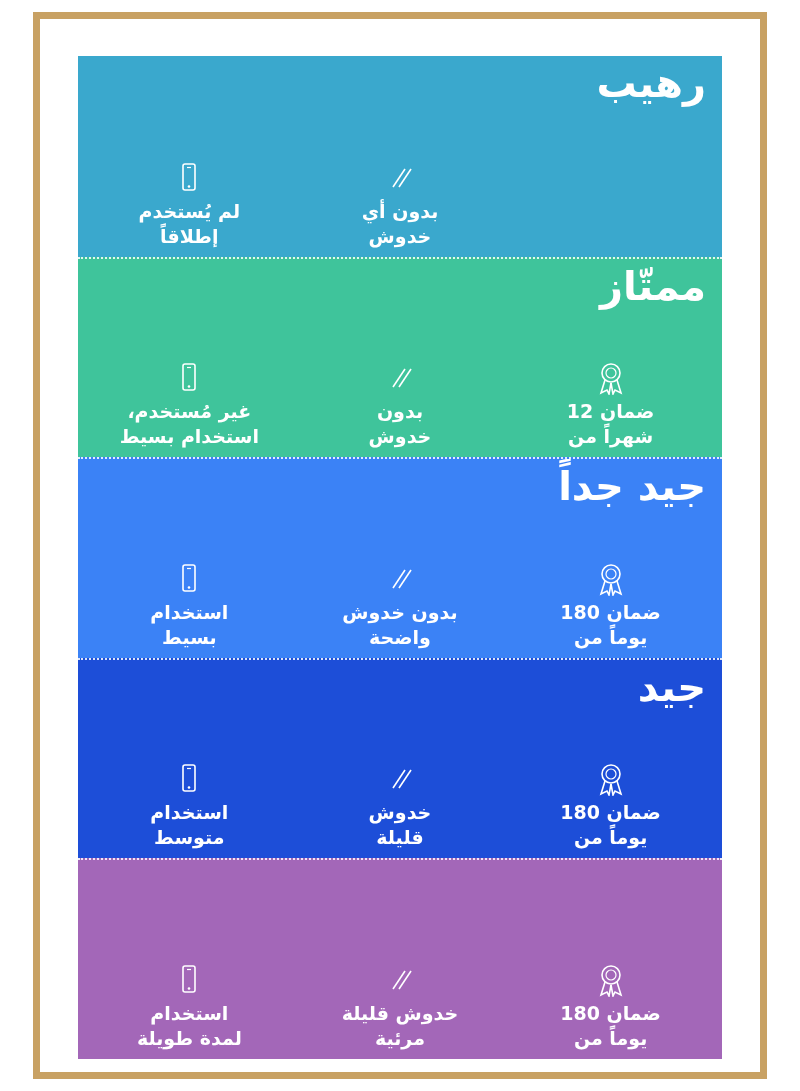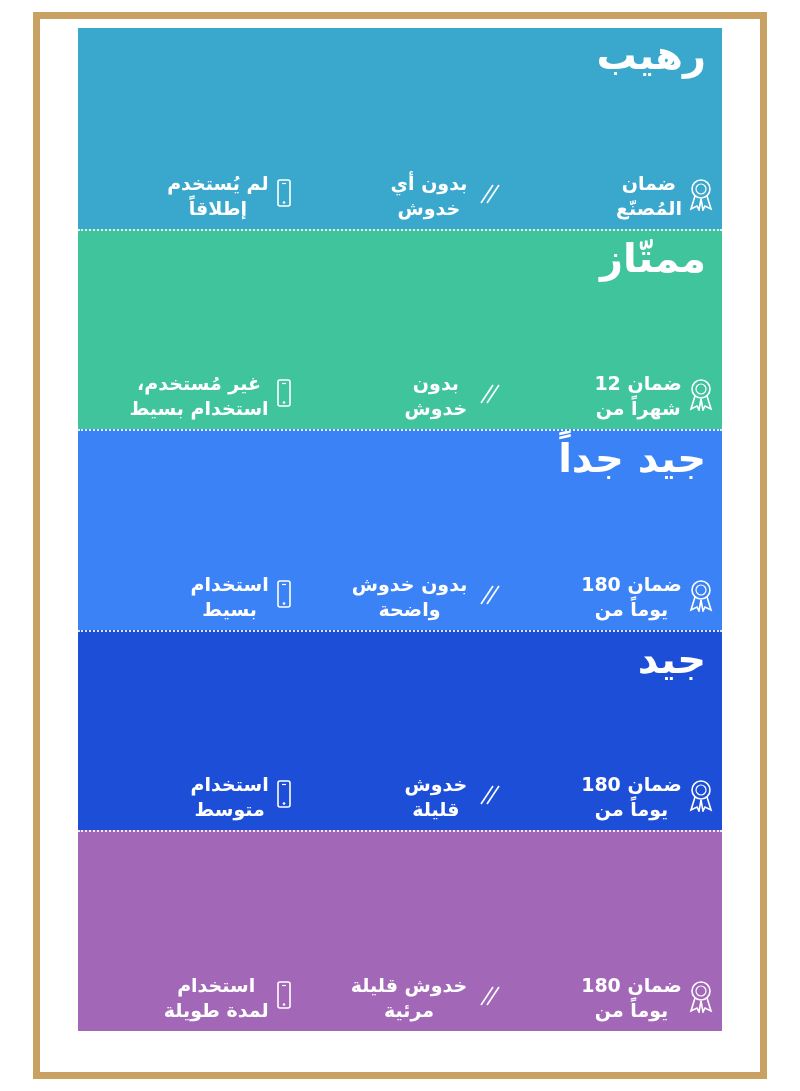--- a/index.html
+++ b/index.html
@@ -28,21 +28,21 @@
     top: 12px;
     width: 734px;
     height: 1067px;
     border: 7px solid #c8a163;
     background: #ffffff;
     box-sizing: border-box;
   }
   .poster {
     position: absolute;
     left: 78px;
-    top: 28px;
+    top: 56px;
     width: 644px;
     height: 1003px;
     overflow: hidden;
   }
   .tier {
     position: relative;
     box-sizing: border-box;
     padding: 0;
     overflow: hidden;
   }
@@ -69,21 +69,21 @@
     display: flex;
     flex-direction: row;
     justify-content: flex-end;
     align-items: flex-start;
     padding: 0 6px;
     box-sizing: border-box;
   }
   .col {
     width: 33.33%;
     display: flex;
-    flex-direction: row;
+    flex-direction: column;
     align-items: center;
     justify-content: flex-start;
     color: #ffffff;
     text-align: center;
     direction: rtl;
   }
   .col-icon {
     height: 34px;
     display: flex;
     align-items: center;
@@ -114,192 +114,180 @@
 
 <div class="frame-outer">
   <div class="frame-border"></div>
   <div class="poster">
 
     <div class="tier" id="tier-0" style="background:#3aa8cd;">
       <div class="tier-title">رهيب</div>
       <div class="cols">
         <div class="col">
           <div class="col-icon">
+            <svg width="34" height="34" viewBox="0 0 34 34">
+                <line x1="10" y1="26" x2="22" y2="8" stroke="#fff" stroke-width="1.6"></line>
+                <line x1="16" y1="26" x2="28" y2="8" stroke="#fff" stroke-width="1.6"></line>
+              </svg>
+          </div>
+          <div class="col-text">بدون أي
+خدوش</div>
+        </div>
+        <div class="col">
+          <div class="col-icon">
+            <svg width="22" height="34" viewBox="0 0 22 34">
+                <rect x="5" y="3" width="12" height="26" rx="2" fill="none" stroke="#fff" stroke-width="1.6"></rect>
+                <line x1="9" y1="6.5" x2="13" y2="6.5" stroke="#fff" stroke-width="1.2"></line>
+                <circle cx="11" cy="25.5" r="1.3" fill="#fff"></circle>
+              </svg>
+          </div>
+          <div class="col-text">لم يُستخدم
+إطلاقاً</div>
+        </div>
+      </div>
+    </div>
+
+    <div class="tier" id="tier-1" style="background:#3fc49b;">
+      <div class="tier-title">ممتّاز</div>
+      <div class="cols">
+        <div class="col">
+          <div class="col-icon">
             <svg width="30" height="34" viewBox="0 0 30 34">
                 <circle cx="15" cy="12" r="9" fill="none" stroke="#fff" stroke-width="1.6"></circle>
                 <circle cx="15" cy="12" r="5" fill="none" stroke="#fff" stroke-width="1.2"></circle>
                 <path d="M9 19 L5 32 L11 29 L13 33 L15 22" fill="none" stroke="#fff" stroke-width="1.6"></path>
                 <path d="M21 19 L25 32 L19 29 L17 33 L15 22" fill="none" stroke="#fff" stroke-width="1.6"></path>
               </svg>
           </div>
-          <div class="col-text">ضمان
-المُصنّع</div>
-        </div>
-        <div class="col">
-          <div class="col-icon">
-            <svg width="34" height="34" viewBox="0 0 34 34">
-                <line x1="10" y1="26" x2="22" y2="8" stroke="#fff" stroke-width="1.6"></line>
-                <line x1="16" y1="26" x2="28" y2="8" stroke="#fff" stroke-width="1.6"></line>
-              </svg>
-          </div>
-          <div class="col-text">بدون أي
+          <div class="col-text">ضمان 12
+شهراً من</div>
+        </div>
+        <div class="col">
+          <div class="col-icon">
+            <svg width="34" height="34" viewBox="0 0 34 34">
+                <line x1="10" y1="26" x2="22" y2="8" stroke="#fff" stroke-width="1.6"></line>
+                <line x1="16" y1="26" x2="28" y2="8" stroke="#fff" stroke-width="1.6"></line>
+              </svg>
+          </div>
+          <div class="col-text">بدون
 خدوش</div>
         </div>
         <div class="col">
           <div class="col-icon">
             <svg width="22" height="34" viewBox="0 0 22 34">
                 <rect x="5" y="3" width="12" height="26" rx="2" fill="none" stroke="#fff" stroke-width="1.6"></rect>
                 <line x1="9" y1="6.5" x2="13" y2="6.5" stroke="#fff" stroke-width="1.2"></line>
                 <circle cx="11" cy="25.5" r="1.3" fill="#fff"></circle>
               </svg>
           </div>
-          <div class="col-text">لم يُستخدم
-إطلاقاً</div>
-        </div>
-      </div>
-    </div>
-
-    <div class="tier" id="tier-1" style="background:#3fc49b;">
-      <div class="tier-title">ممتّاز</div>
+          <div class="col-text">غير مُستخدم،
+استخدام بسيط</div>
+        </div>
+      </div>
+    </div>
+
+    <div class="tier" id="tier-2" style="background:#3b82f6;">
+      <div class="tier-title">جيد جداً</div>
       <div class="cols">
         <div class="col">
           <div class="col-icon">
             <svg width="30" height="34" viewBox="0 0 30 34">
                 <circle cx="15" cy="12" r="9" fill="none" stroke="#fff" stroke-width="1.6"></circle>
                 <circle cx="15" cy="12" r="5" fill="none" stroke="#fff" stroke-width="1.2"></circle>
                 <path d="M9 19 L5 32 L11 29 L13 33 L15 22" fill="none" stroke="#fff" stroke-width="1.6"></path>
                 <path d="M21 19 L25 32 L19 29 L17 33 L15 22" fill="none" stroke="#fff" stroke-width="1.6"></path>
               </svg>
           </div>
-          <div class="col-text">ضمان 12
-شهراً من</div>
-        </div>
-        <div class="col">
-          <div class="col-icon">
-            <svg width="34" height="34" viewBox="0 0 34 34">
-                <line x1="10" y1="26" x2="22" y2="8" stroke="#fff" stroke-width="1.6"></line>
-                <line x1="16" y1="26" x2="28" y2="8" stroke="#fff" stroke-width="1.6"></line>
-              </svg>
-          </div>
-          <div class="col-text">بدون
-خدوش</div>
-        </div>
-        <div class="col">
-          <div class="col-icon">
-            <svg width="22" height="34" viewBox="0 0 22 34">
-                <rect x="5" y="3" width="12" height="26" rx="2" fill="none" stroke="#fff" stroke-width="1.6"></rect>
-                <line x1="9" y1="6.5" x2="13" y2="6.5" stroke="#fff" stroke-width="1.2"></line>
-                <circle cx="11" cy="25.5" r="1.3" fill="#fff"></circle>
-              </svg>
-          </div>
-          <div class="col-text">غير مُستخدم،
-استخدام بسيط</div>
-        </div>
-      </div>
-    </div>
-
-    <div class="tier" id="tier-2" style="background:#3b82f6;">
-      <div class="tier-title">جيد جداً</div>
+          <div class="col-text">ضمان 180
+يوماً من</div>
+        </div>
+        <div class="col">
+          <div class="col-icon">
+            <svg width="34" height="34" viewBox="0 0 34 34">
+                <line x1="10" y1="26" x2="22" y2="8" stroke="#fff" stroke-width="1.6"></line>
+                <line x1="16" y1="26" x2="28" y2="8" stroke="#fff" stroke-width="1.6"></line>
+              </svg>
+          </div>
+          <div class="col-text">بدون خدوش
+واضحة</div>
+        </div>
+        <div class="col">
+          <div class="col-icon">
+            <svg width="22" height="34" viewBox="0 0 22 34">
+                <rect x="5" y="3" width="12" height="26" rx="2" fill="none" stroke="#fff" stroke-width="1.6"></rect>
+                <line x1="9" y1="6.5" x2="13" y2="6.5" stroke="#fff" stroke-width="1.2"></line>
+                <circle cx="11" cy="25.5" r="1.3" fill="#fff"></circle>
+              </svg>
+          </div>
+          <div class="col-text">استخدام
+بسيط</div>
+        </div>
+      </div>
+    </div>
+
+    <div class="tier" id="tier-3" style="background:#1d4ed8;">
+      <div class="tier-title">جيد</div>
       <div class="cols">
         <div class="col">
           <div class="col-icon">
             <svg width="30" height="34" viewBox="0 0 30 34">
                 <circle cx="15" cy="12" r="9" fill="none" stroke="#fff" stroke-width="1.6"></circle>
                 <circle cx="15" cy="12" r="5" fill="none" stroke="#fff" stroke-width="1.2"></circle>
                 <path d="M9 19 L5 32 L11 29 L13 33 L15 22" fill="none" stroke="#fff" stroke-width="1.6"></path>
                 <path d="M21 19 L25 32 L19 29 L17 33 L15 22" fill="none" stroke="#fff" stroke-width="1.6"></path>
               </svg>
           </div>
           <div class="col-text">ضمان 180
 يوماً من</div>
         </div>
         <div class="col">
           <div class="col-icon">
             <svg width="34" height="34" viewBox="0 0 34 34">
                 <line x1="10" y1="26" x2="22" y2="8" stroke="#fff" stroke-width="1.6"></line>
                 <line x1="16" y1="26" x2="28" y2="8" stroke="#fff" stroke-width="1.6"></line>
               </svg>
           </div>
-          <div class="col-text">بدون خدوش
-واضحة</div>
+          <div class="col-text">خدوش
+قليلة</div>
         </div>
         <div class="col">
           <div class="col-icon">
             <svg width="22" height="34" viewBox="0 0 22 34">
                 <rect x="5" y="3" width="12" height="26" rx="2" fill="none" stroke="#fff" stroke-width="1.6"></rect>
                 <line x1="9" y1="6.5" x2="13" y2="6.5" stroke="#fff" stroke-width="1.2"></line>
                 <circle cx="11" cy="25.5" r="1.3" fill="#fff"></circle>
               </svg>
           </div>
           <div class="col-text">استخدام
-بسيط</div>
-        </div>
-      </div>
-    </div>
-
-    <div class="tier" id="tier-3" style="background:#1d4ed8;">
-      <div class="tier-title">جيد</div>
+متوسط</div>
+        </div>
+      </div>
+    </div>
+
+    <div class="tier" id="tier-4" style="background:#a367b8;">
       <div class="cols">
         <div class="col">
           <div class="col-icon">
             <svg width="30" height="34" viewBox="0 0 30 34">
                 <circle cx="15" cy="12" r="9" fill="none" stroke="#fff" stroke-width="1.6"></circle>
                 <circle cx="15" cy="12" r="5" fill="none" stroke="#fff" stroke-width="1.2"></circle>
                 <path d="M9 19 L5 32 L11 29 L13 33 L15 22" fill="none" stroke="#fff" stroke-width="1.6"></path>
                 <path d="M21 19 L25 32 L19 29 L17 33 L15 22" fill="none" stroke="#fff" stroke-width="1.6"></path>
               </svg>
           </div>
           <div class="col-text">ضمان 180
 يوماً من</div>
         </div>
         <div class="col">
           <div class="col-icon">
             <svg width="34" height="34" viewBox="0 0 34 34">
                 <line x1="10" y1="26" x2="22" y2="8" stroke="#fff" stroke-width="1.6"></line>
                 <line x1="16" y1="26" x2="28" y2="8" stroke="#fff" stroke-width="1.6"></line>
               </svg>
           </div>
-          <div class="col-text">خدوش
-قليلة</div>
-        </div>
-        <div class="col">
-          <div class="col-icon">
-            <svg width="22" height="34" viewBox="0 0 22 34">
-                <rect x="5" y="3" width="12" height="26" rx="2" fill="none" stroke="#fff" stroke-width="1.6"></rect>
-                <line x1="9" y1="6.5" x2="13" y2="6.5" stroke="#fff" stroke-width="1.2"></line>
-                <circle cx="11" cy="25.5" r="1.3" fill="#fff"></circle>
-              </svg>
-          </div>
-          <div class="col-text">استخدام
-متوسط</div>
-        </div>
-      </div>
-    </div>
-
-    <div class="tier" id="tier-4" style="background:#a367b8;">
-      <div class="cols">
-        <div class="col">
-          <div class="col-icon">
-            <svg width="30" height="34" viewBox="0 0 30 34">
-                <circle cx="15" cy="12" r="9" fill="none" stroke="#fff" stroke-width="1.6"></circle>
-                <circle cx="15" cy="12" r="5" fill="none" stroke="#fff" stroke-width="1.2"></circle>
-                <path d="M9 19 L5 32 L11 29 L13 33 L15 22" fill="none" stroke="#fff" stroke-width="1.6"></path>
-                <path d="M21 19 L25 32 L19 29 L17 33 L15 22" fill="none" stroke="#fff" stroke-width="1.6"></path>
-              </svg>
-          </div>
-          <div class="col-text">ضمان 180
-يوماً من</div>
-        </div>
-        <div class="col">
-          <div class="col-icon">
-            <svg width="34" height="34" viewBox="0 0 34 34">
-                <line x1="10" y1="26" x2="22" y2="8" stroke="#fff" stroke-width="1.6"></line>
-                <line x1="16" y1="26" x2="28" y2="8" stroke="#fff" stroke-width="1.6"></line>
-              </svg>
-          </div>
           <div class="col-text">خدوش قليلة
 مرئية</div>
         </div>
         <div class="col">
           <div class="col-icon">
             <svg width="22" height="34" viewBox="0 0 22 34">
                 <rect x="5" y="3" width="12" height="26" rx="2" fill="none" stroke="#fff" stroke-width="1.6"></rect>
                 <line x1="9" y1="6.5" x2="13" y2="6.5" stroke="#fff" stroke-width="1.2"></line>
                 <circle cx="11" cy="25.5" r="1.3" fill="#fff"></circle>
               </svg>

